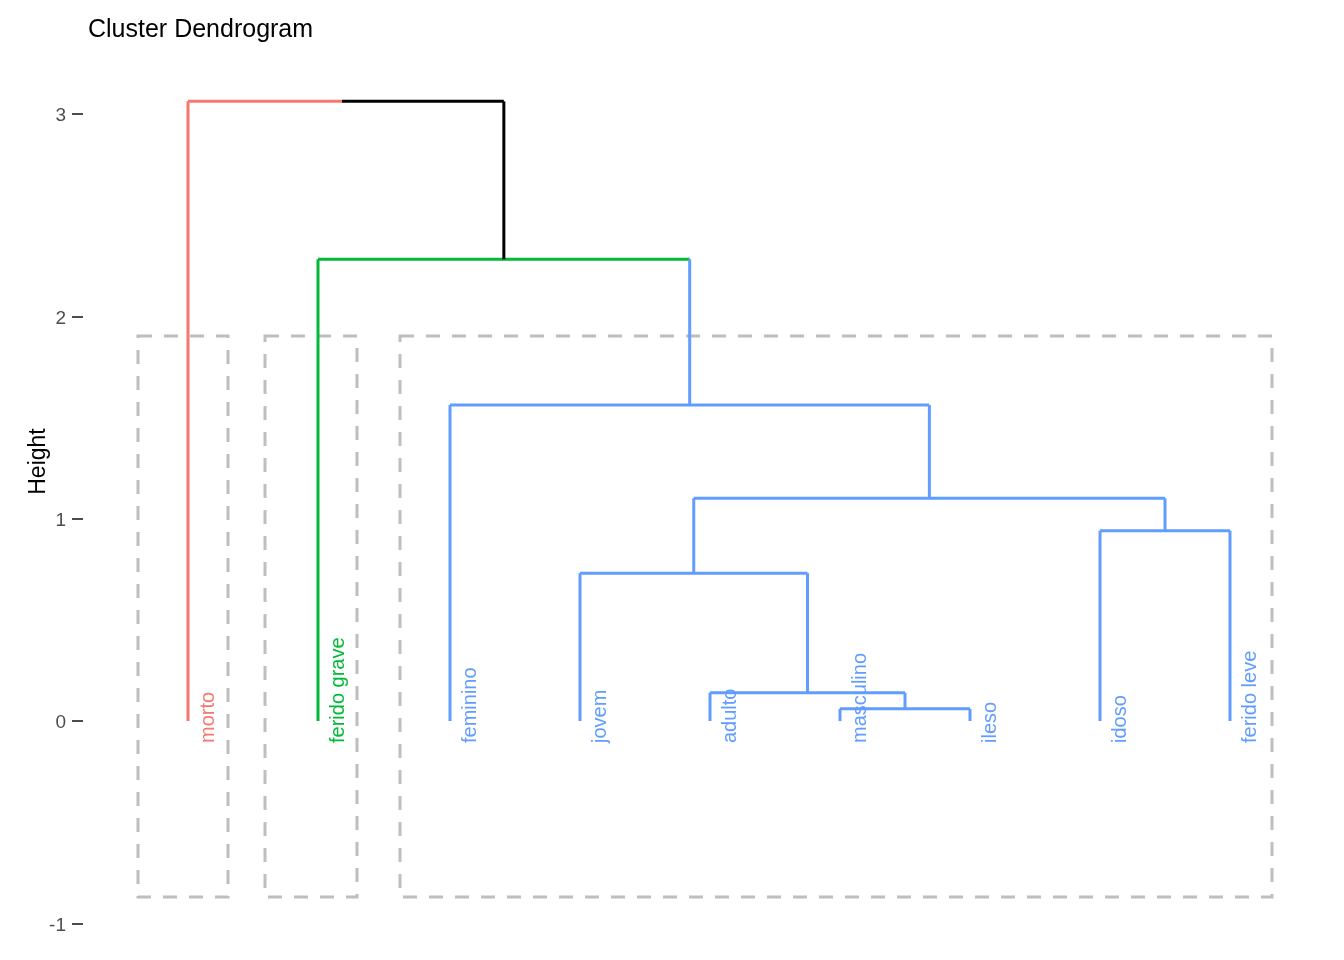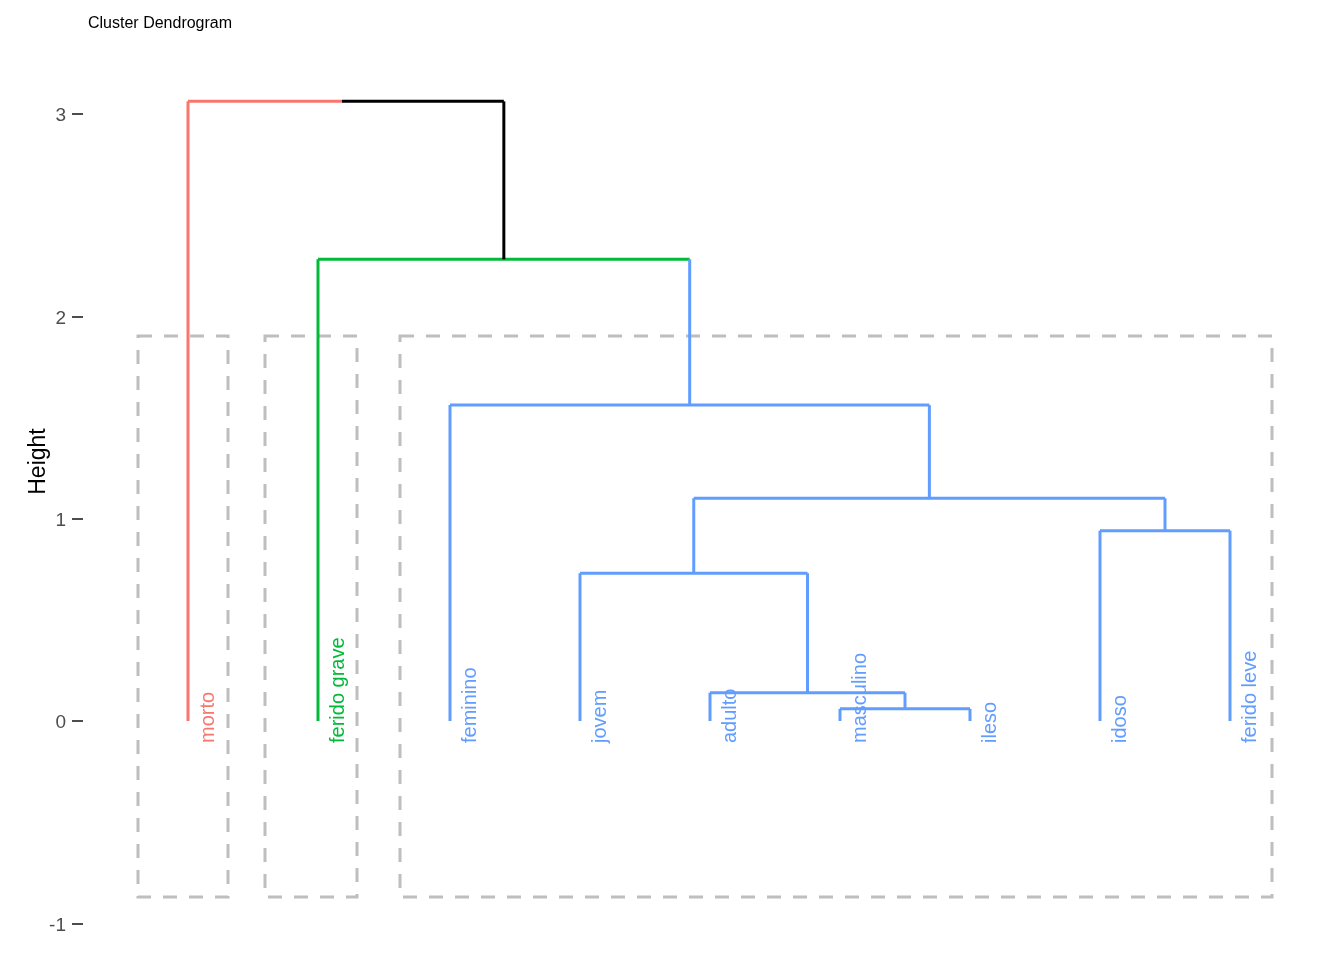--- a/index.html
+++ b/index.html
@@ -12,21 +12,21 @@
     width: 1344px;
     height: 960px;
     background: #ffffff;
     font-family: "Liberation Sans", sans-serif;
     overflow: hidden;
   }
   #plot-title {
     position: absolute;
     left: 88px;
     top: 14px;
-    font-size: 16px;
+    font-size: 25px;
     color: #000000;
     white-space: nowrap;
     text-align: center;
   }
   #y-axis-title {
     position: absolute;
     left: -18px;
     top: 448px;
     width: 110px;
     text-align: center;

